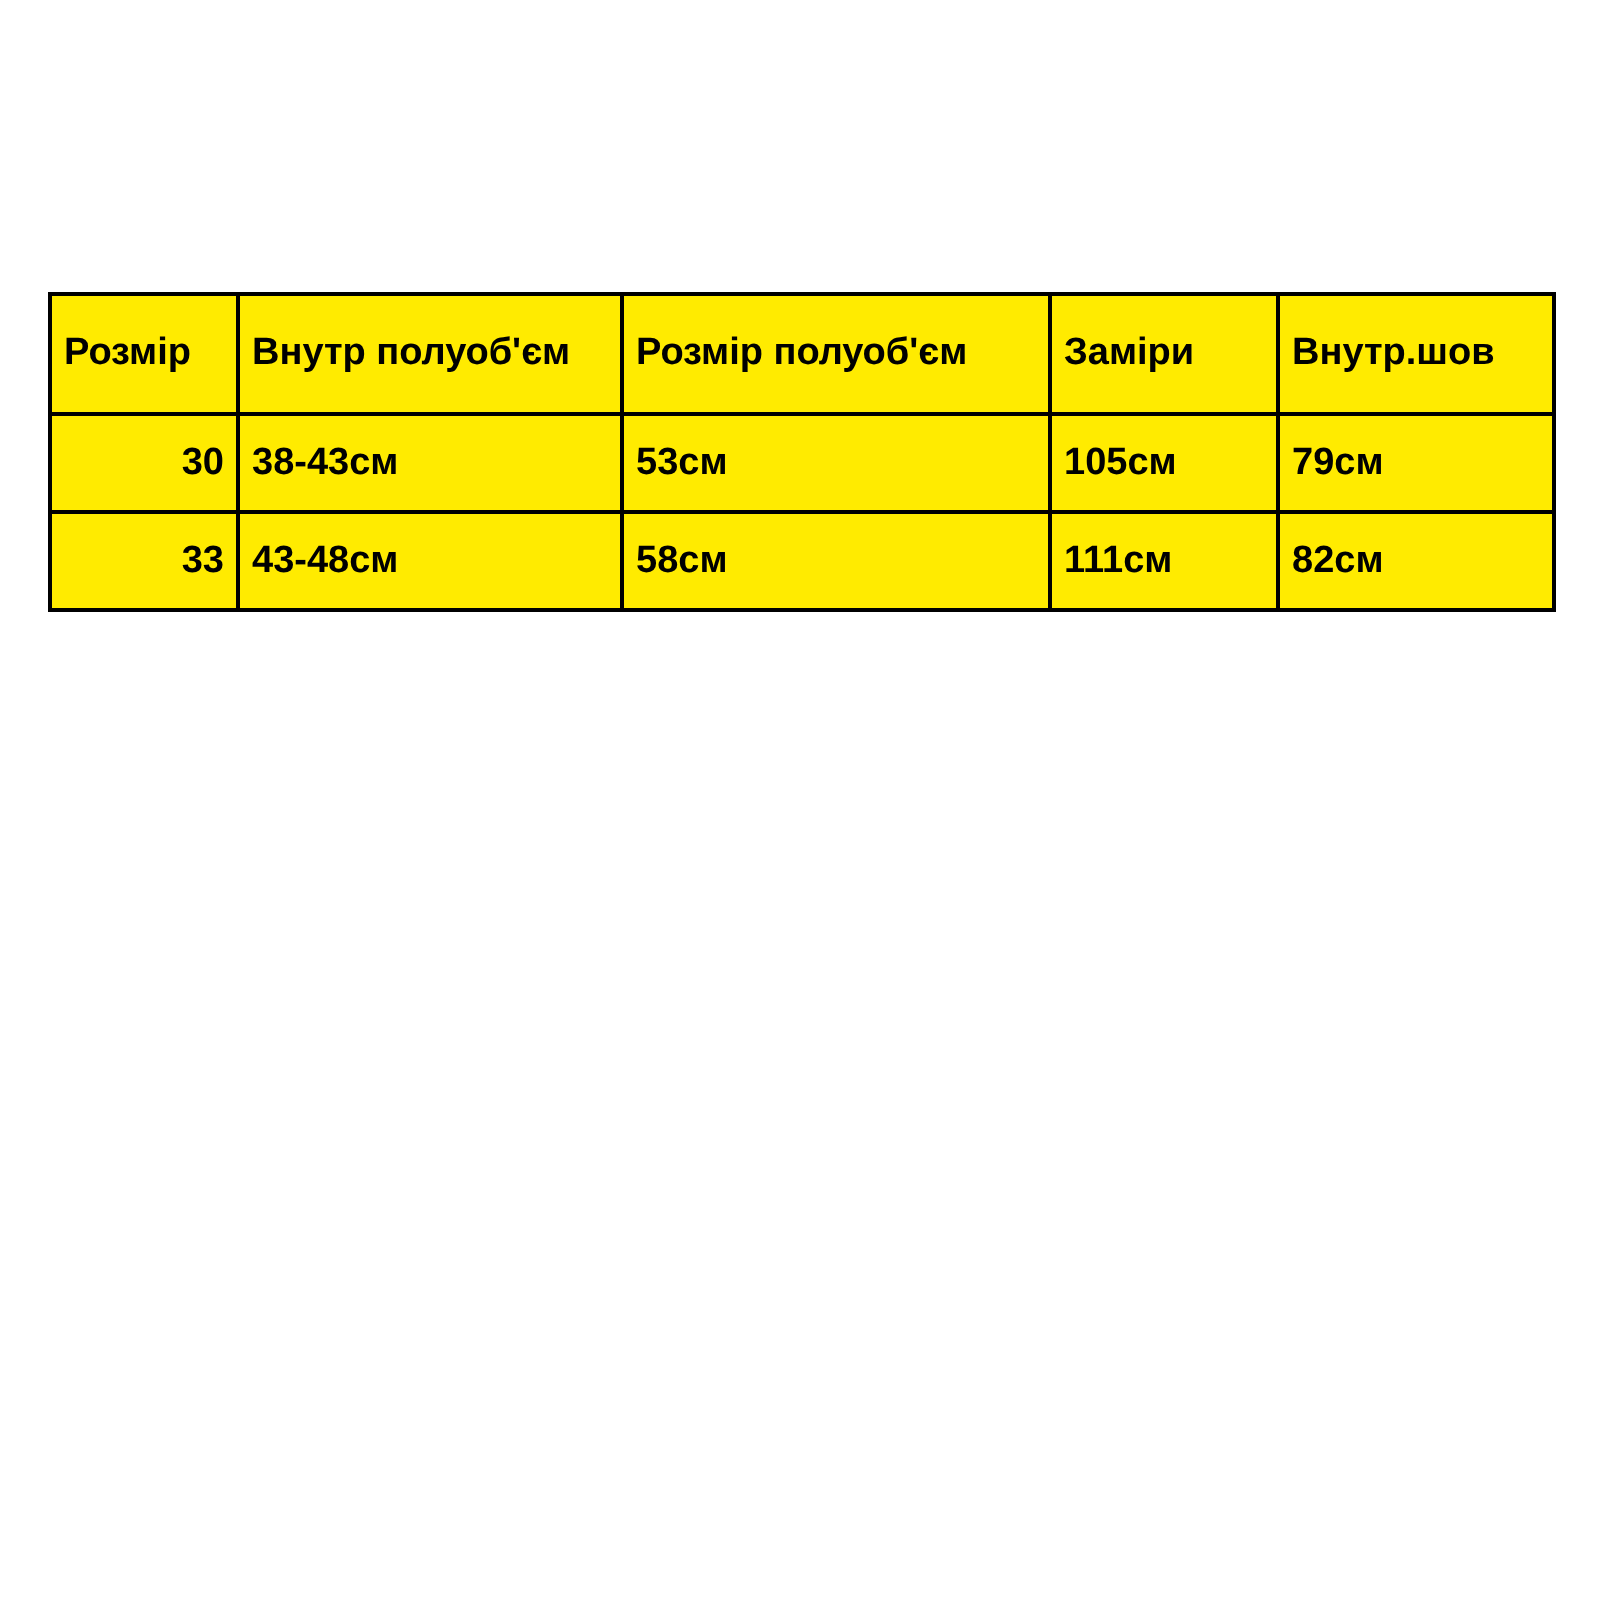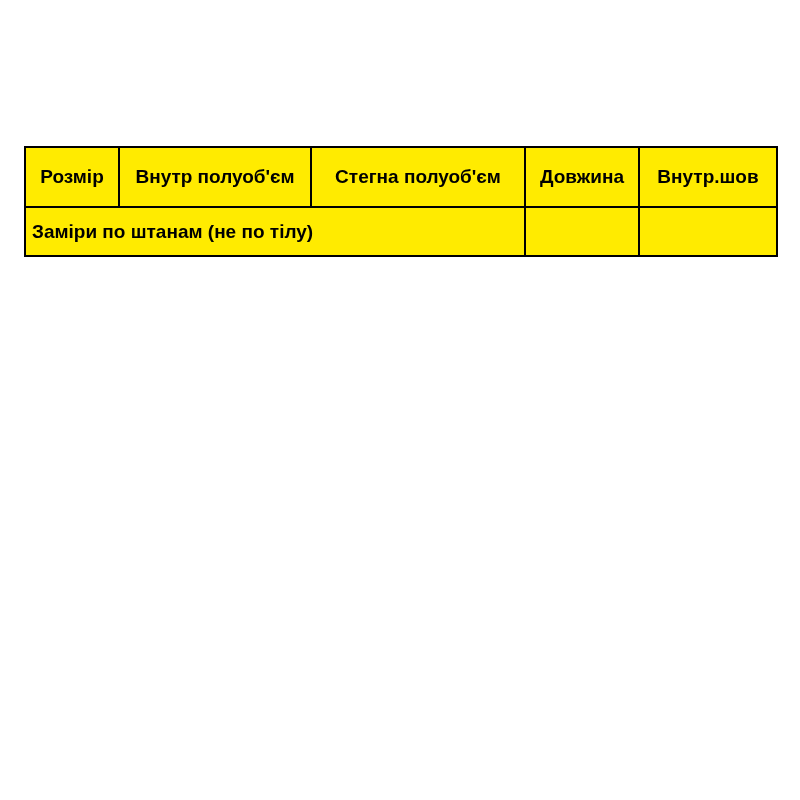--- a/index.html
+++ b/index.html
@@ -39,21 +39,21 @@
     font-weight: bold;
     font-size: 19px;
     font-family: "Liberation Sans", sans-serif;
     padding: 0 6px;
     vertical-align: middle;
     white-space: nowrap;
     overflow: hidden;
   }
   table.size-table thead th {
     height: 58px;
-    text-align: center;
+    text-align: left;
     vertical-align: middle;
   }
   table.size-table tbody td {
     height: 47px;
   }
   .col-size   { width: 94px; }
   .col-waist  { width: 192px; }
   .col-hips   { width: 214px; }
   .col-length { width: 114px; }
   .col-inseam { width: 138px; }
@@ -88,27 +88,36 @@
         <col class="col-size">
         <col class="col-waist">
         <col class="col-hips">
         <col class="col-length">
         <col class="col-inseam">
       </colgroup>
       <thead>
         <tr>
           <th>Розмір</th>
           <th>Внутр полуоб'єм</th>
-          <th>Стегна полуоб'єм</th>
-          <th>Довжина</th>
+          <th>Розмір полуоб'єм</th>
+          <th>Заміри</th>
           <th>Внутр.шов</th>
         </tr>
       </thead>
       <tbody>
-        <tr class="footer-row">
-          <td class="footer-note" colspan="3">Заміри по штанам (не по тілу)</td>
-          <td class="blank"></td>
-          <td class="blank"></td>
+        <tr>
+          <td class="num-cell">30</td>
+          <td class="val-cell">38-43см</td>
+          <td class="val-cell">53см</td>
+          <td class="val-cell">105см</td>
+          <td class="val-cell">79см</td>
+        </tr>
+        <tr>
+          <td class="num-cell">33</td>
+          <td class="val-cell">43-48см</td>
+          <td class="val-cell">58см</td>
+          <td class="val-cell">111см</td>
+          <td class="val-cell">82см</td>
         </tr>
       </tbody>
     </table>
   </div>
 </div>
 
 </body></html>

